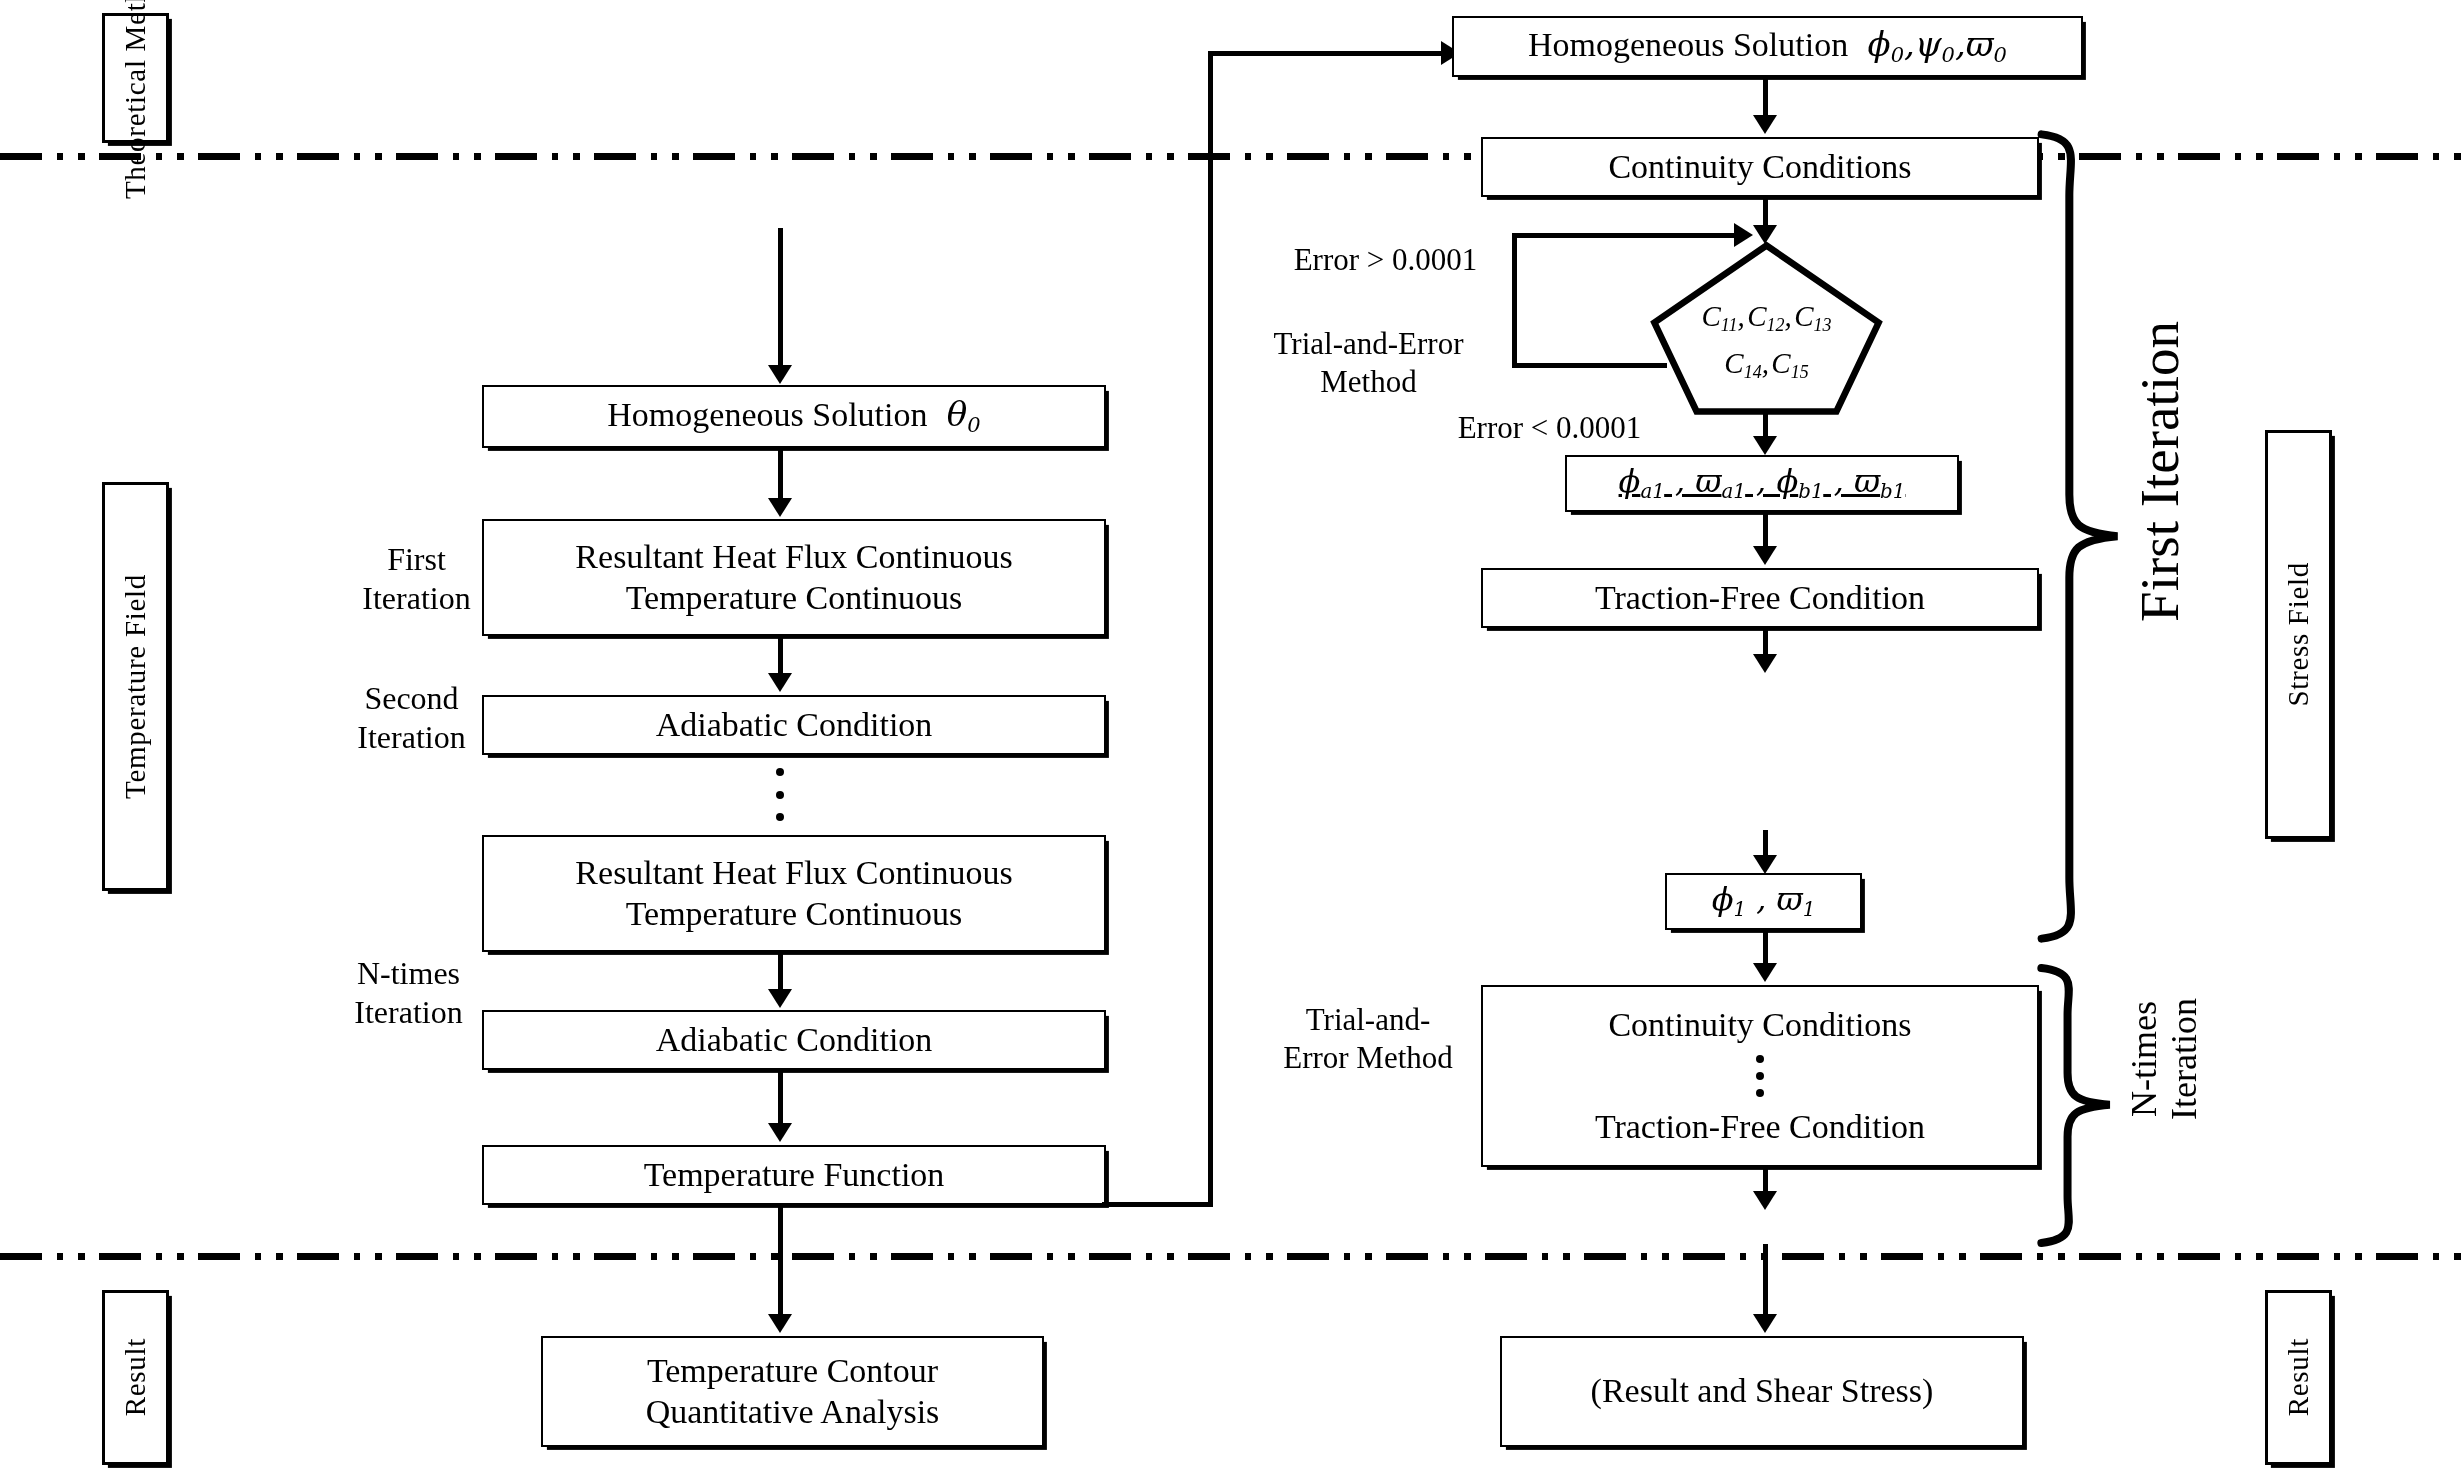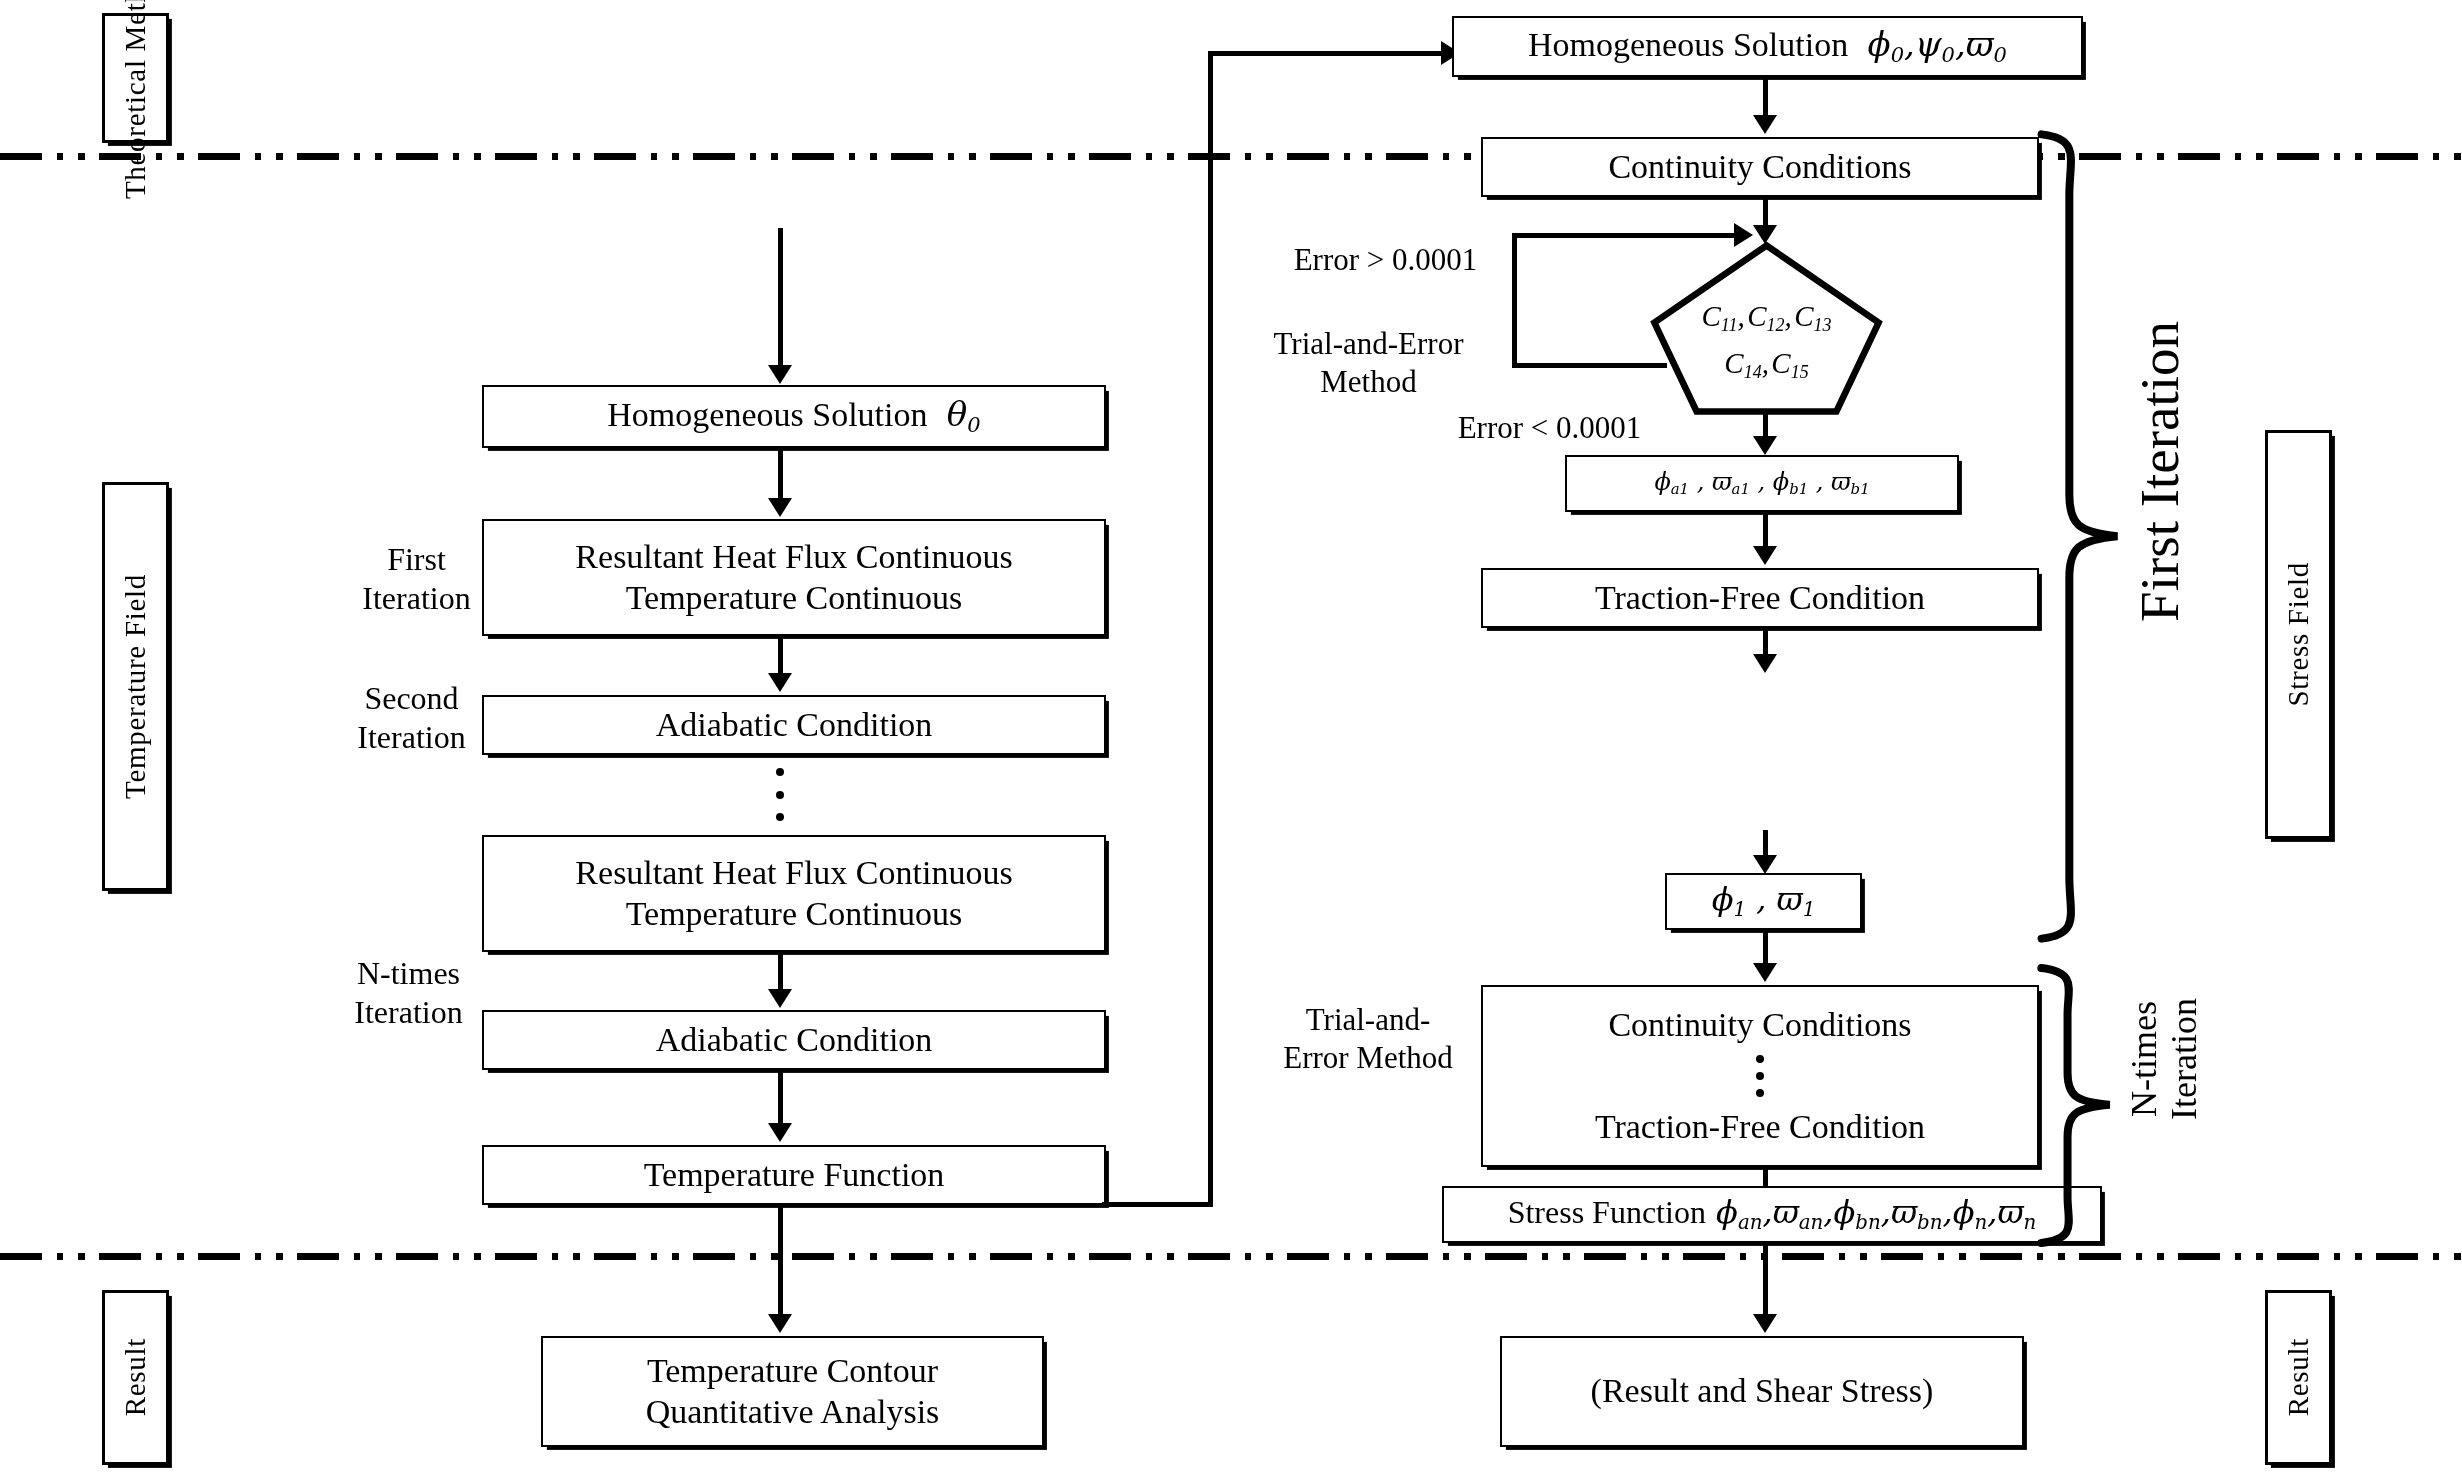--- a/index.html
+++ b/index.html
@@ -205,21 +205,21 @@
       <div class="mi" style="margin-top:7.3px;">C<span class="sub">14</span>, C<span class="sub">15</span></div>
     </div>
   </div>
 
   <div class="vline" style="left:1763px;top:409px;height:31px;"></div>
   <div class="arrow-d" style="left:1753px;top:436px;"></div>
 
   <div class="lbl" style="left:1429px;top:409px;width:241px;font-size:31px;">Error &lt; 0.0001</div>
 
   <div class="box" style="left:1565px;top:455px;width:394px;height:57px;">
-    <div class="inner gl" style="font-size:24px;white-space:nowrap;">
+    <div class="inner gl" style="font-size:32px;white-space:nowrap;text-decoration:underline;">
       ϕ<span class="sub">a1</span> , ϖ<span class="sub">a1</span> , ϕ<span class="sub">b1</span> , ϖ<span class="sub">b1</span>
     </div>
   </div>
 
   <div class="vline" style="left:1763px;top:514px;height:35px;"></div>
   <div class="arrow-d" style="left:1753px;top:546px;"></div>
 
   <div class="box" style="left:1481px;top:568px;width:558px;height:60px;">
     <div class="inner" style="font-size:34px;">Traction-Free Condition</div>
   </div>
@@ -251,25 +251,20 @@
       <div style="font-size:34px;">Traction-Free Condition</div>
     </div>
   </div>
 
   <div class="lbl" style="left:1262px;top:1001px;width:212px;font-size:31px;">Trial-and-
 Error Method</div>
 
   <div class="vline" style="left:1763px;top:1169px;height:25px;"></div>
   <div class="arrow-d" style="left:1753px;top:1191px;"></div>
 
-  <div class="box" style="left:1442px;top:1186px;width:660px;height:57px;">
-    <div class="inner" style="font-size:32px;white-space:nowrap;">
-      <span>Stress Function</span><span class="gl">&nbsp;ϕ<span class="sub">an</span>,ϖ<span class="sub">an</span>,ϕ<span class="sub">bn</span>,ϖ<span class="sub">bn</span>,ϕ<span class="sub">n</span>,ϖ<span class="sub">n</span></span>
-    </div>
-  </div>
 
   <div class="vline" style="left:1763px;top:1244px;height:73px;"></div>
   <div class="arrow-d" style="left:1753px;top:1314px;"></div>
 
   <div class="box" style="left:1500px;top:1336px;width:524px;height:111px;">
     <div class="inner">
       <div style="font-size:34px;">(Result and Shear Stress)</div>
     </div>
   </div>
 

